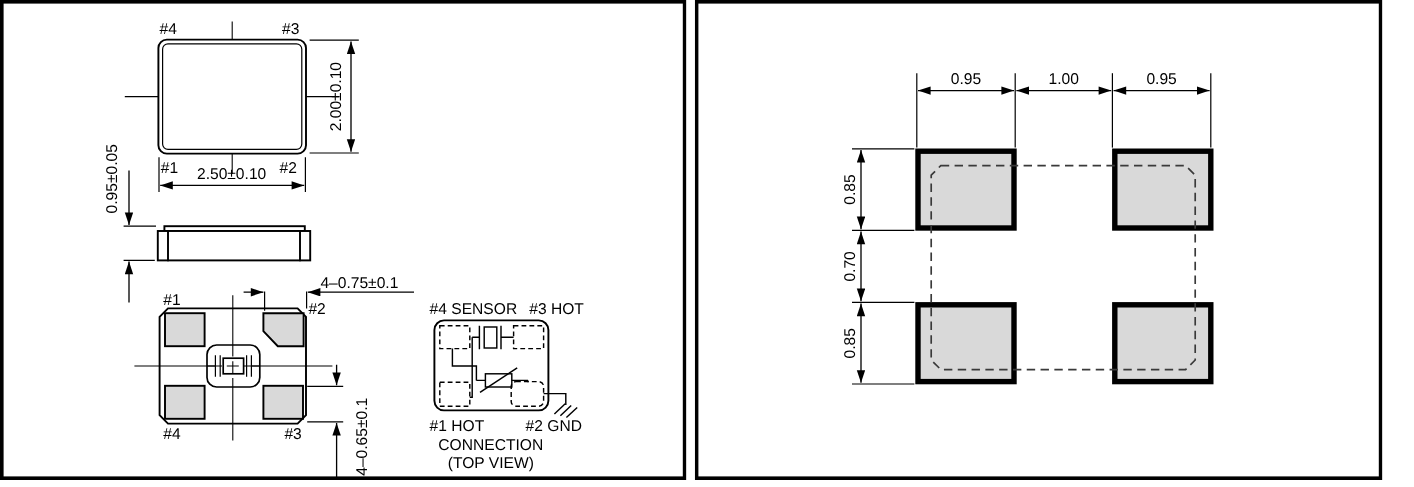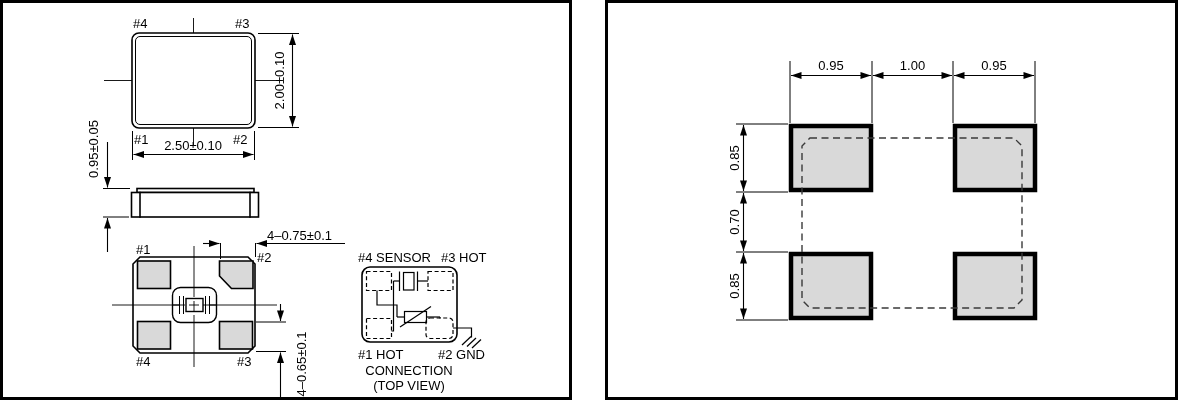--- a/index.html
+++ b/index.html
@@ -1,19 +1,19 @@
 <!DOCTYPE html>
 <html><head>
 <meta charset="utf-8">
 <style>
   html,body{margin:0;padding:0;background:#ffffff;}
   body{width:1178px;height:406px;position:relative;font-family:"Liberation Sans",sans-serif;}
   .panel{position:absolute;top:0;height:401px;}
   #panel-package{left:0;width:572px;}
-  #panel-land{left:605px;width:573px;}
+  #panel-land{left:579px;width:573px;}
   svg{display:block;}
   svg text{font-family:"Liberation Sans",sans-serif;font-size:13px;fill:#000;}
   .panel-border{fill:none;stroke:#000;stroke-width:3;}
   .ln{stroke:#000;stroke-width:1.6;fill:none;stroke-linecap:square;}
   .w{fill:#ffffff;}
   .thin{stroke:#000;stroke-width:1;fill:none;}
   .cl{stroke:#000;stroke-width:0.9;fill:none;}
   .dim{stroke:#000;stroke-width:1.1;fill:none;}
   .pad{stroke:#000;stroke-width:1.6;}
   .landpad{stroke:#000;stroke-width:4.5;}

